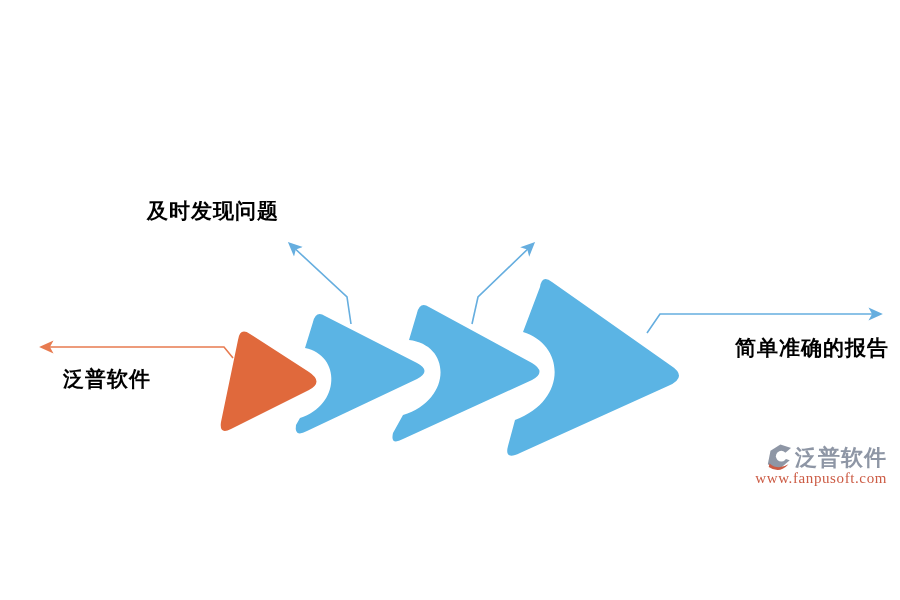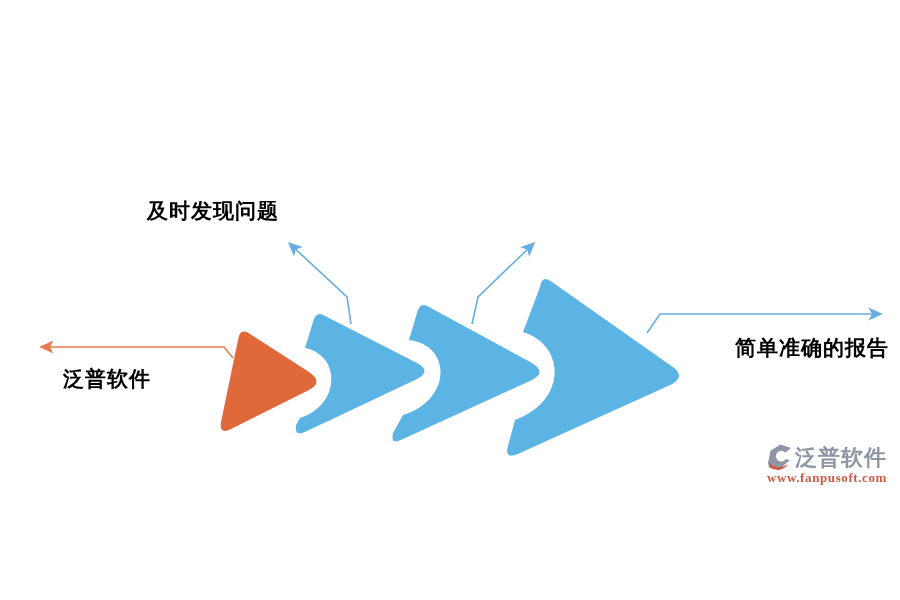--- a/index.html
+++ b/index.html
@@ -52,22 +52,22 @@
   }
   .watermark-brand {
     font-weight: 700;
     font-size: 22px;
     line-height: 24px;
     letter-spacing: 1px;
     color: var(--watermark-gray, #8E96A5);
   }
   .watermark-url {
     font-family: "Liberation Serif", "DejaVu Serif", serif;
-    font-weight: 700;
-    font-size: 13px;
+    font-weight: 400;
+    font-size: 15px;
     line-height: 14px;
     letter-spacing: 0.6px;
     color: var(--watermark-red, #CC5B44);
     margin-top: -2px;
   }
 </style>
 </head>
 <body>
 
 <div class="canvas">

